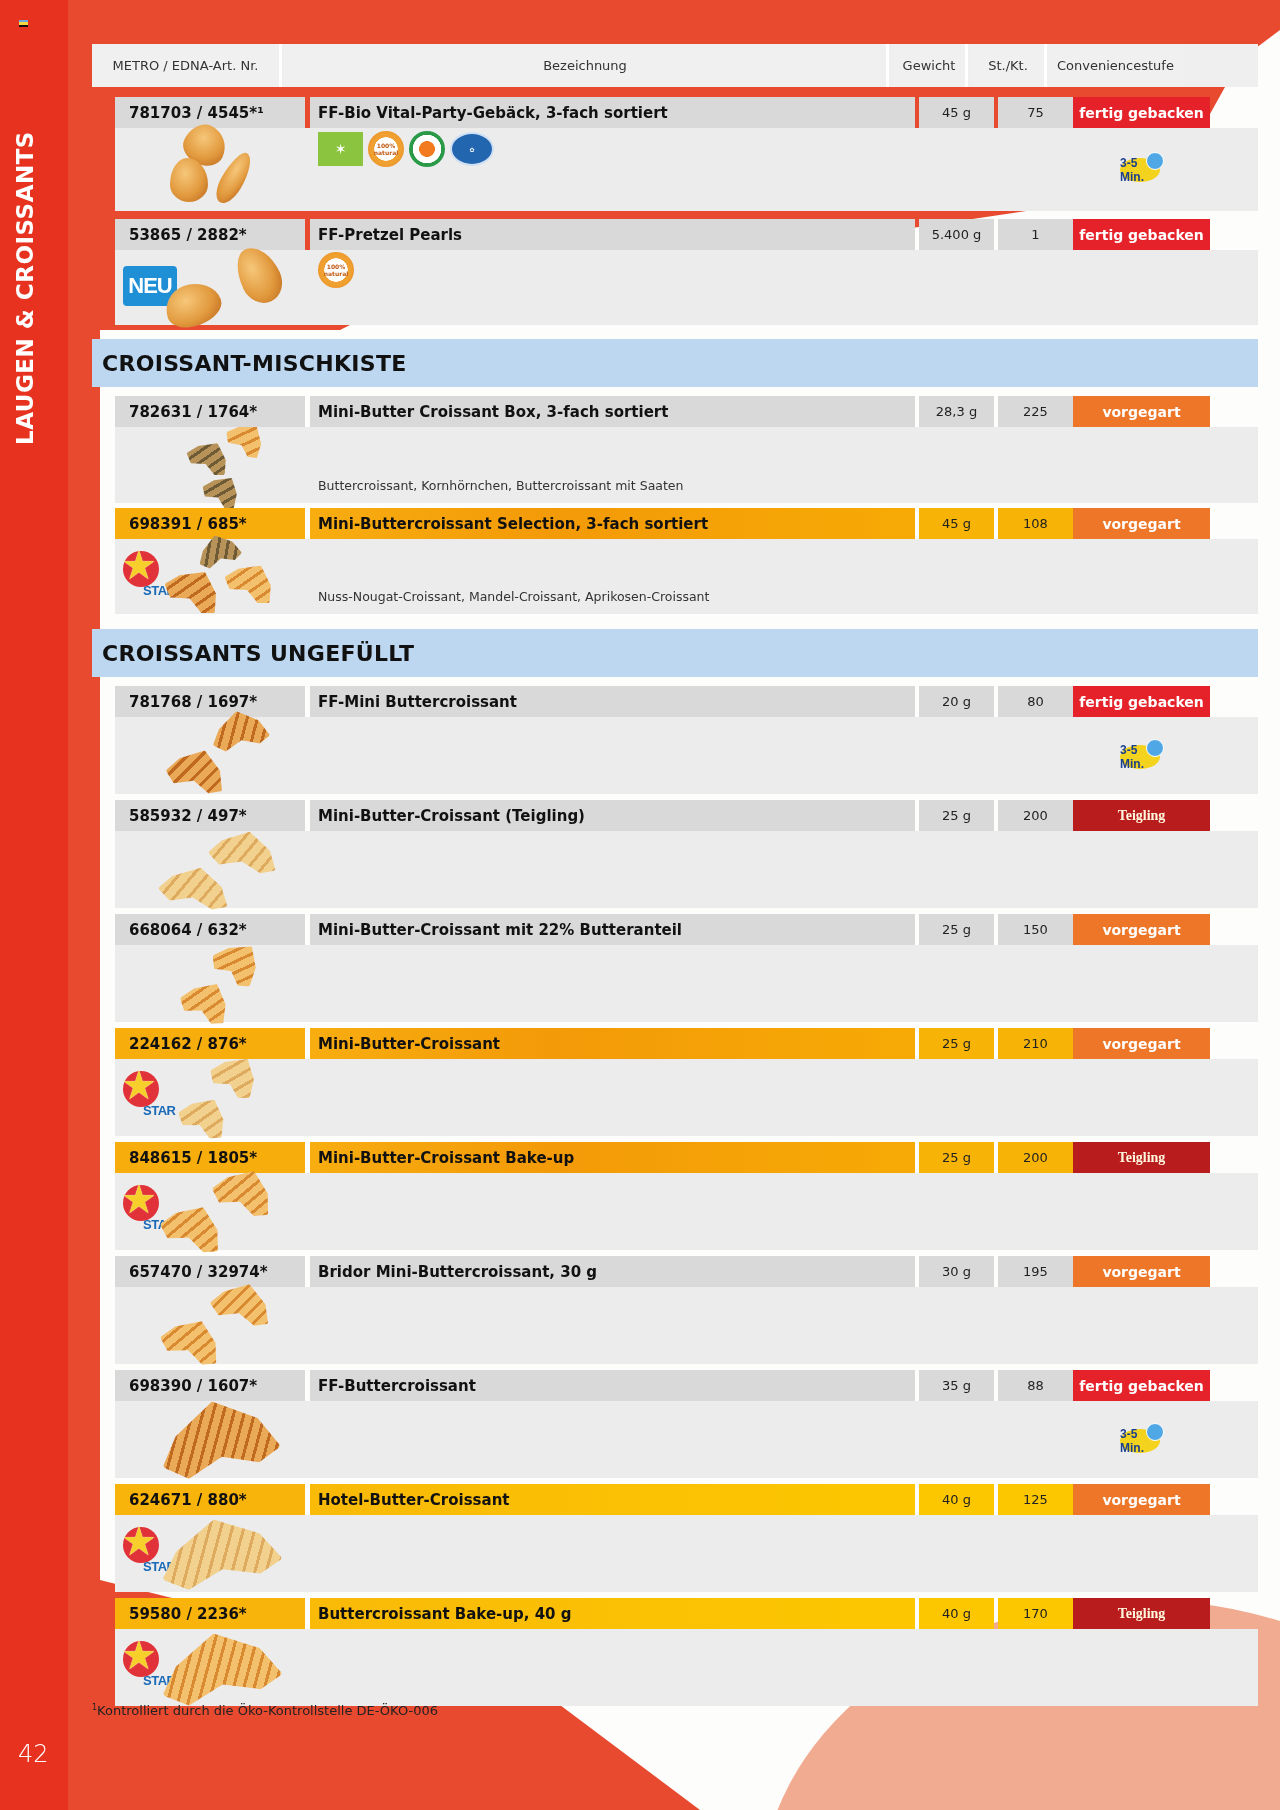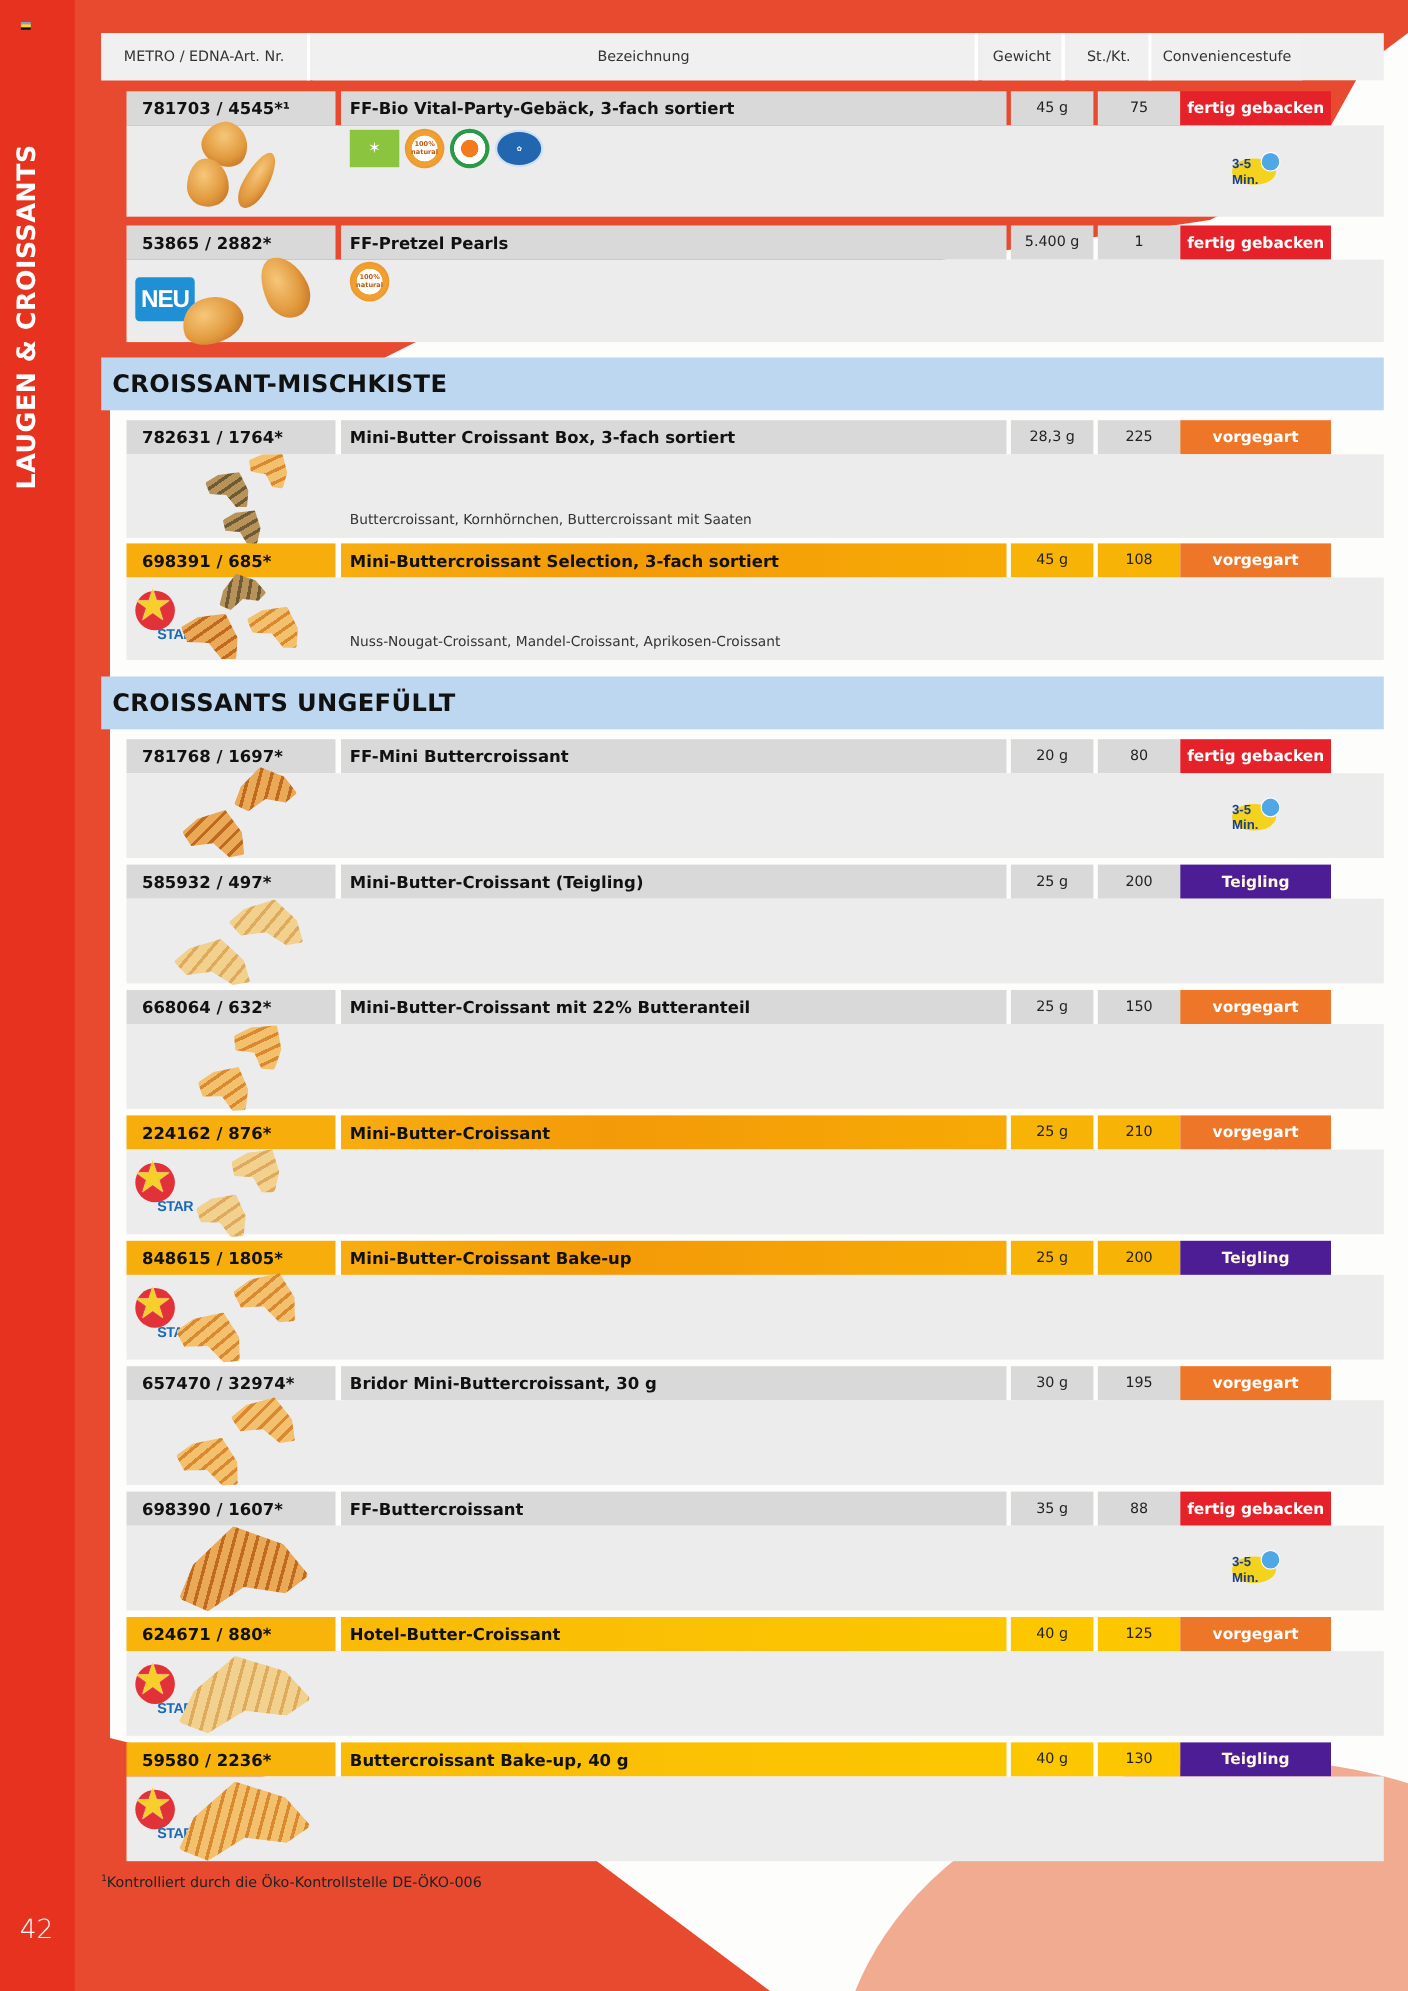--- a/index.html
+++ b/index.html
@@ -45,21 +45,21 @@
     transform: rotate(-90deg); transform-origin: 0 0;
     color: #fff; font-weight: bold; font-size: 23px; letter-spacing: 0.5px;
     white-space: nowrap;
   }
   .page-number {
     position: absolute; left: 18px; top: 1740px;
     color: #fff; font-size: 24px; font-weight: 300;
   }
 
   .table {
-    position: absolute; left: 92px; top: 30px; width: 1166px;
+    position: absolute; left: 92px; top: 44px; width: 1166px;
   }
   .col-art { width: 190px; }
   .col-name { width: 605px; margin-left: 5px; }
   .col-weight { width: 75px; margin-left: 4px; }
   .col-qty { width: 75px; margin-left: 4px; }
   .col-conv { width: 137px; margin-left: 0; text-align: right; }
 
   .thead {
     height: 43px; background: #efefef; display: flex;
   }
@@ -91,21 +91,21 @@
   .bar-grey .art, .bar-grey .name, .bar-grey .num { background: #d9d9d9; }
   .bar-orange .art { background: #f7ae0c; }
   .bar-orange .name { background: linear-gradient(90deg, #f8ad10 0%, #f39a08 40%, #f7aa05 100%); }
   .bar-orange .num { background: #f7b406; }
   .bar-yellow .art { background: #f8b40a; }
   .bar-yellow .name { background: linear-gradient(90deg, #f9ba08 0%, #fcc700 100%); }
   .bar-yellow .num { background: #fdc700; }
 
   .conv-red { background: #e5222a; }
   .conv-orange { background: #ed7628; }
-  .conv-yellow { background: #4c1d95; color: #fff9e0 !important; }
+  .conv-yellow { background: #b91c1c; color: #fff9e0 !important; font-family: Liberation Serif, serif; }
 
   .pbody {
     position: relative; background: #ececec; height: 78px;
   }
   .pbar .art { padding-left: 14px; }
 
   .desc {
     position: absolute; left: 203px; bottom: 10px;
     font-size: 12.5px; color: #333;
   }
@@ -416,21 +416,21 @@
       </div>
       <div class="croissant pale" style="left:44px;top:4px;width:122px;height:72px;transform:rotate(-10deg)"></div>
     </div>
   </div>
 
   <div class="product" style="margin-top:6px">
     <div class="pbar bar-yellow">
       <div class="cell art col-art">59580 / 2236*</div>
       <div class="cell name col-name">Buttercroissant Bake-up, 40 g</div>
       <div class="cell num col-weight">40 g</div>
-      <div class="cell num col-qty">130</div>
+      <div class="cell num col-qty">170</div>
       <div class="cell conv col-conv conv-yellow">Teigling</div>
     </div>
     <div class="pbody" style="height:77px">
       <div class="star-badge">
         <div class="circle"></div>
         <div class="star">★</div>
         <div class="label">STAR</div>
       </div>
       <div class="croissant" style="left:44px;top:4px;width:122px;height:74px;transform:rotate(-10deg)"></div>
     </div>

